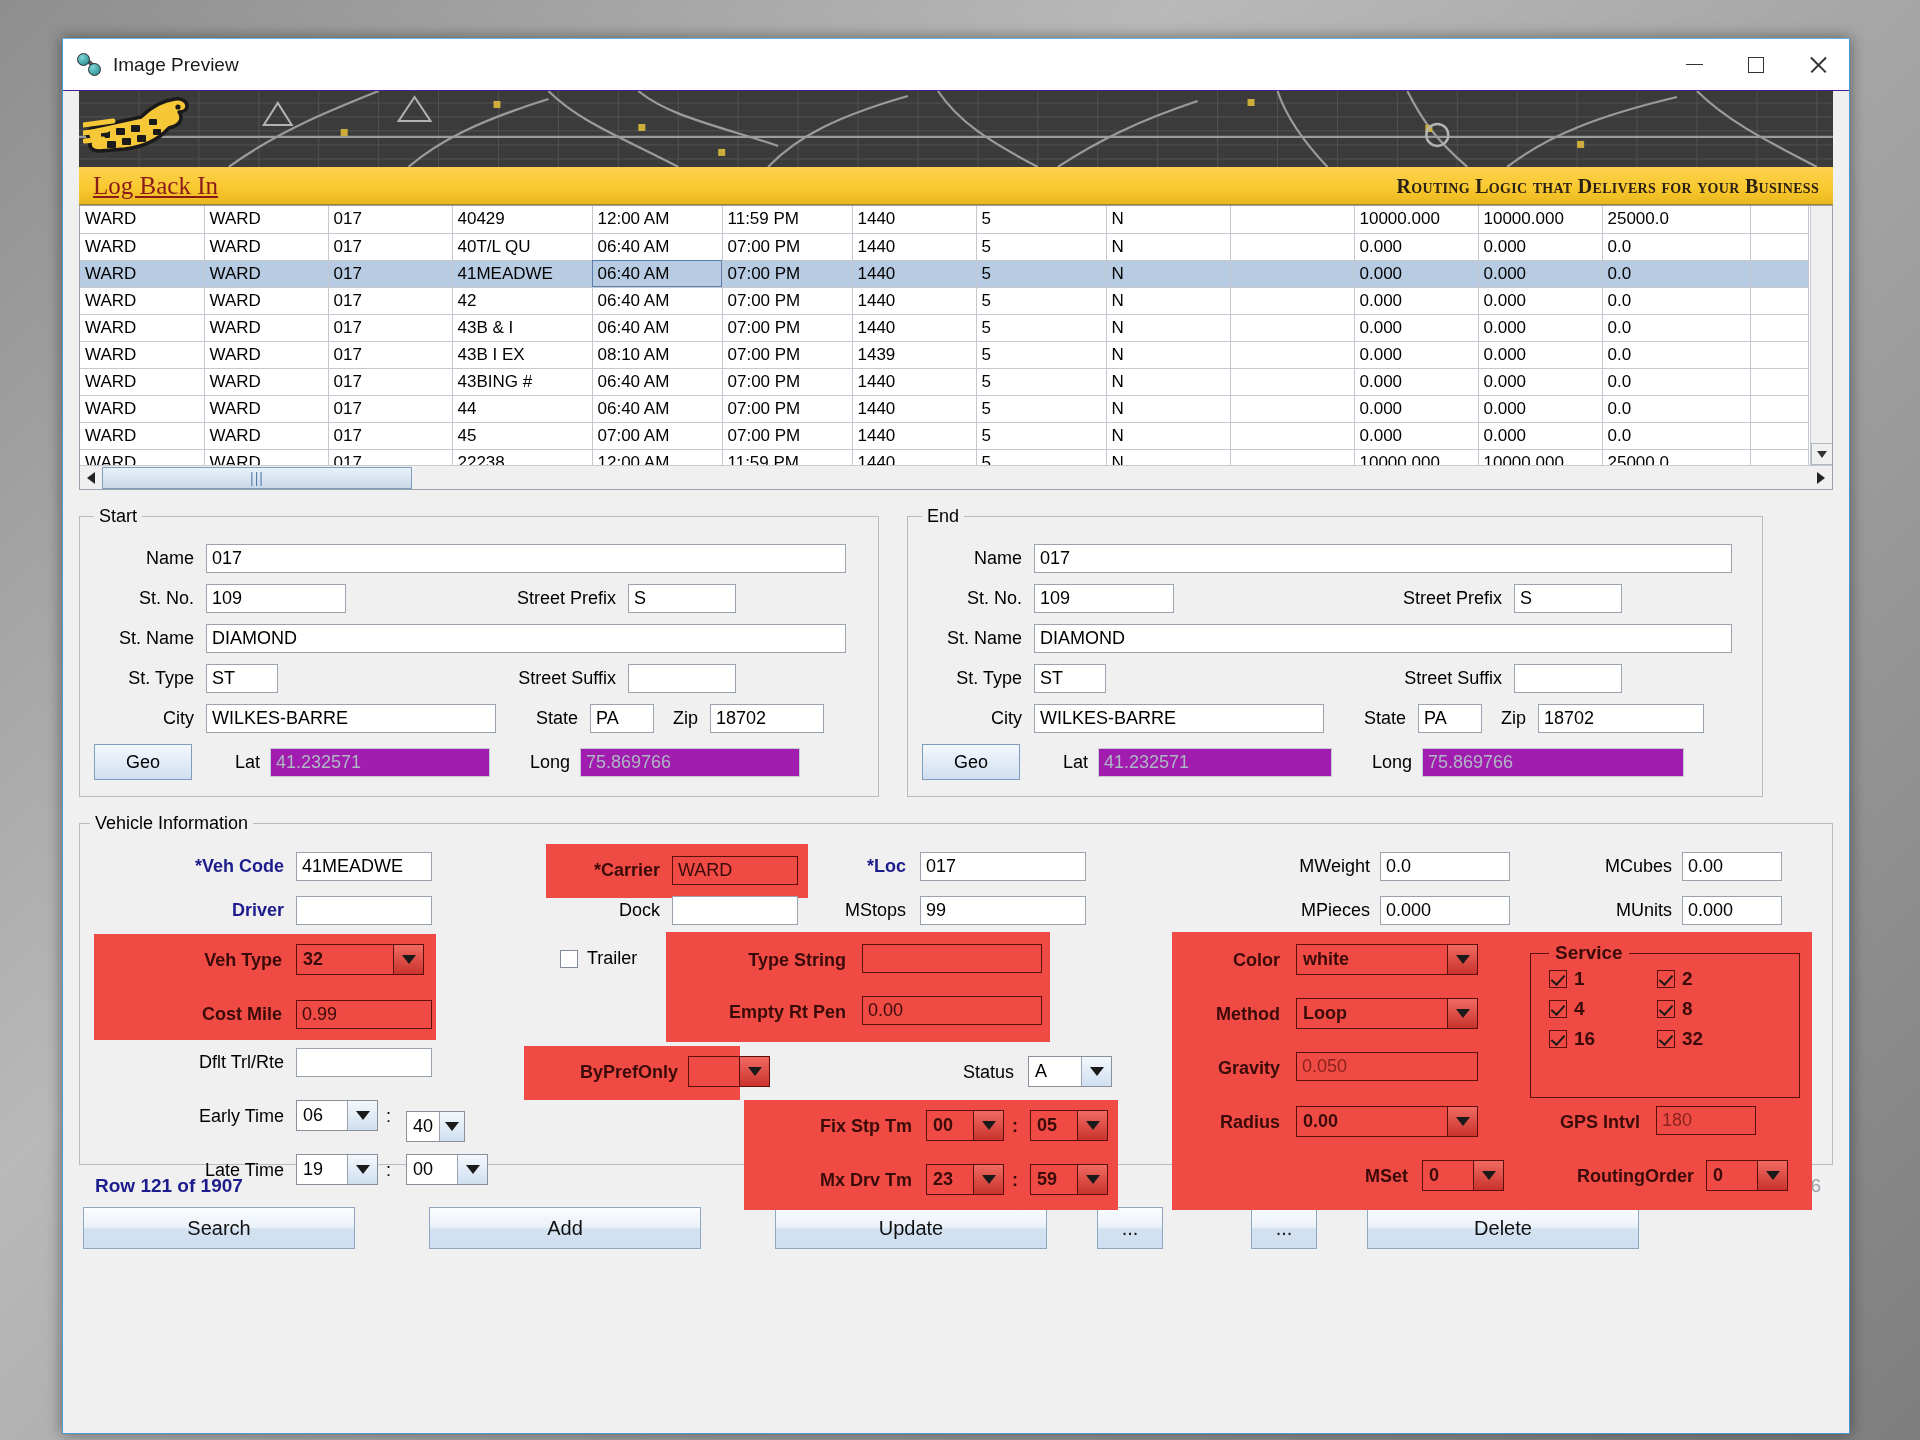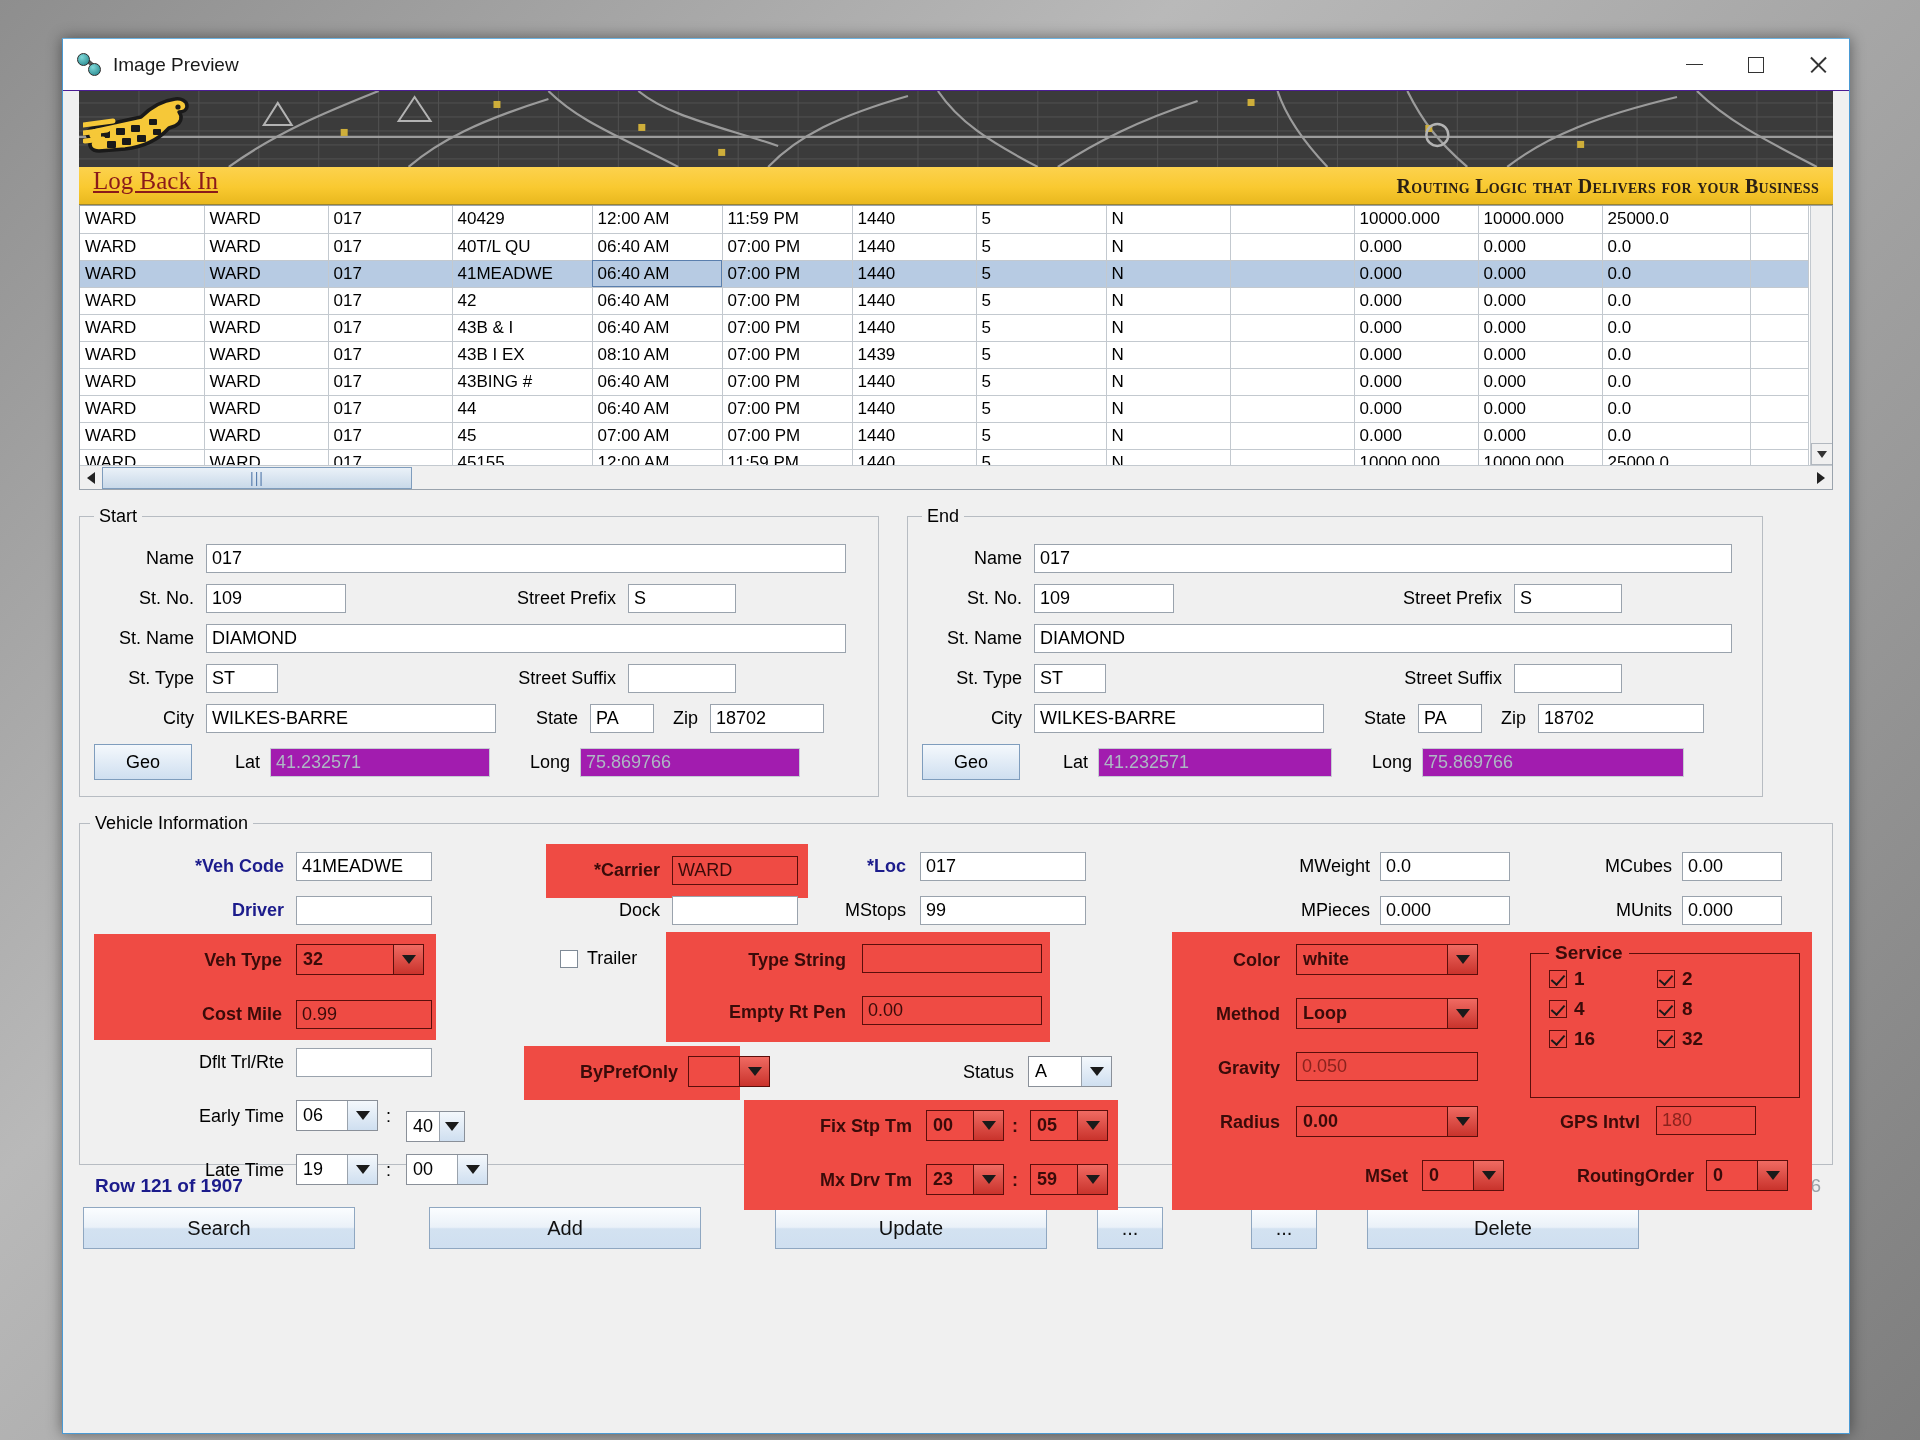--- a/index.html
+++ b/index.html
@@ -69,21 +69,21 @@
     flex: 0 0 auto;
   }
   .map-lines { position: absolute; inset: 0; opacity: .85; }
   .cheetah {
     position: absolute; left: 4px; top: 4px; width: 118px; height: 66px; z-index: 3;
   }
   .banner-gold {
     height: 38px; flex: 0 0 auto;
     background: linear-gradient(180deg,#fcd24e 0%, #f9c930 55%, #e9b81e 100%);
     border-bottom: 1px solid #9a8430;
-    display: flex; position: relative;
+    display: flex; align-items: center; position: relative;
   }
   .log-back {
     margin-left: 14px; color: #8a1a1a; font-size: 25px;
     font-family: "Liberation Serif", serif;
     text-decoration: underline; cursor: pointer;
   }
   .tagline {
     position: absolute; right: 14px; top: 50%; transform: translateY(-50%);
     color: #2a2015; font-size: 20px; font-variant: small-caps;
     font-family: "Liberation Serif", serif; font-weight: bold;
@@ -457,21 +457,21 @@
                 <td></td>
                 <td>0.000</td>
                 <td>0.000</td>
                 <td>0.0</td>
                 <td></td>
               </tr>
               <tr>
                 <td>WARD</td>
                 <td>WARD</td>
                 <td>017</td>
-                <td>45155</td>
+                <td>22238</td>
                 <td>12:00 AM</td>
                 <td>11:59 PM</td>
                 <td>1440</td>
                 <td>5</td>
                 <td>N</td>
                 <td></td>
                 <td>10000.000</td>
                 <td>10000.000</td>
                 <td>25000.0</td>
                 <td></td>

